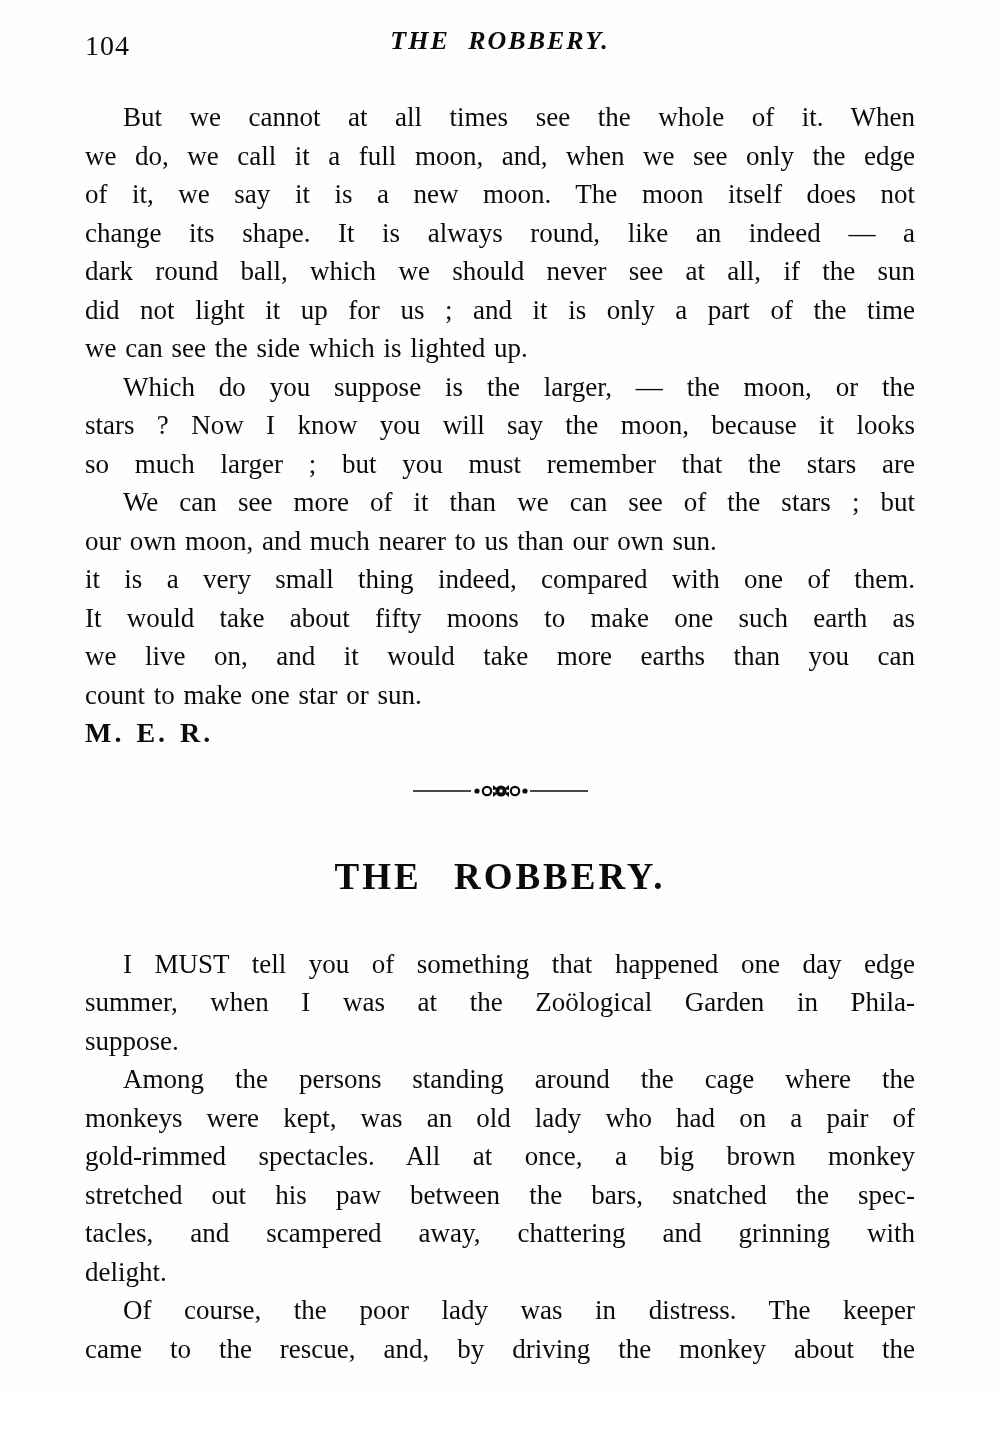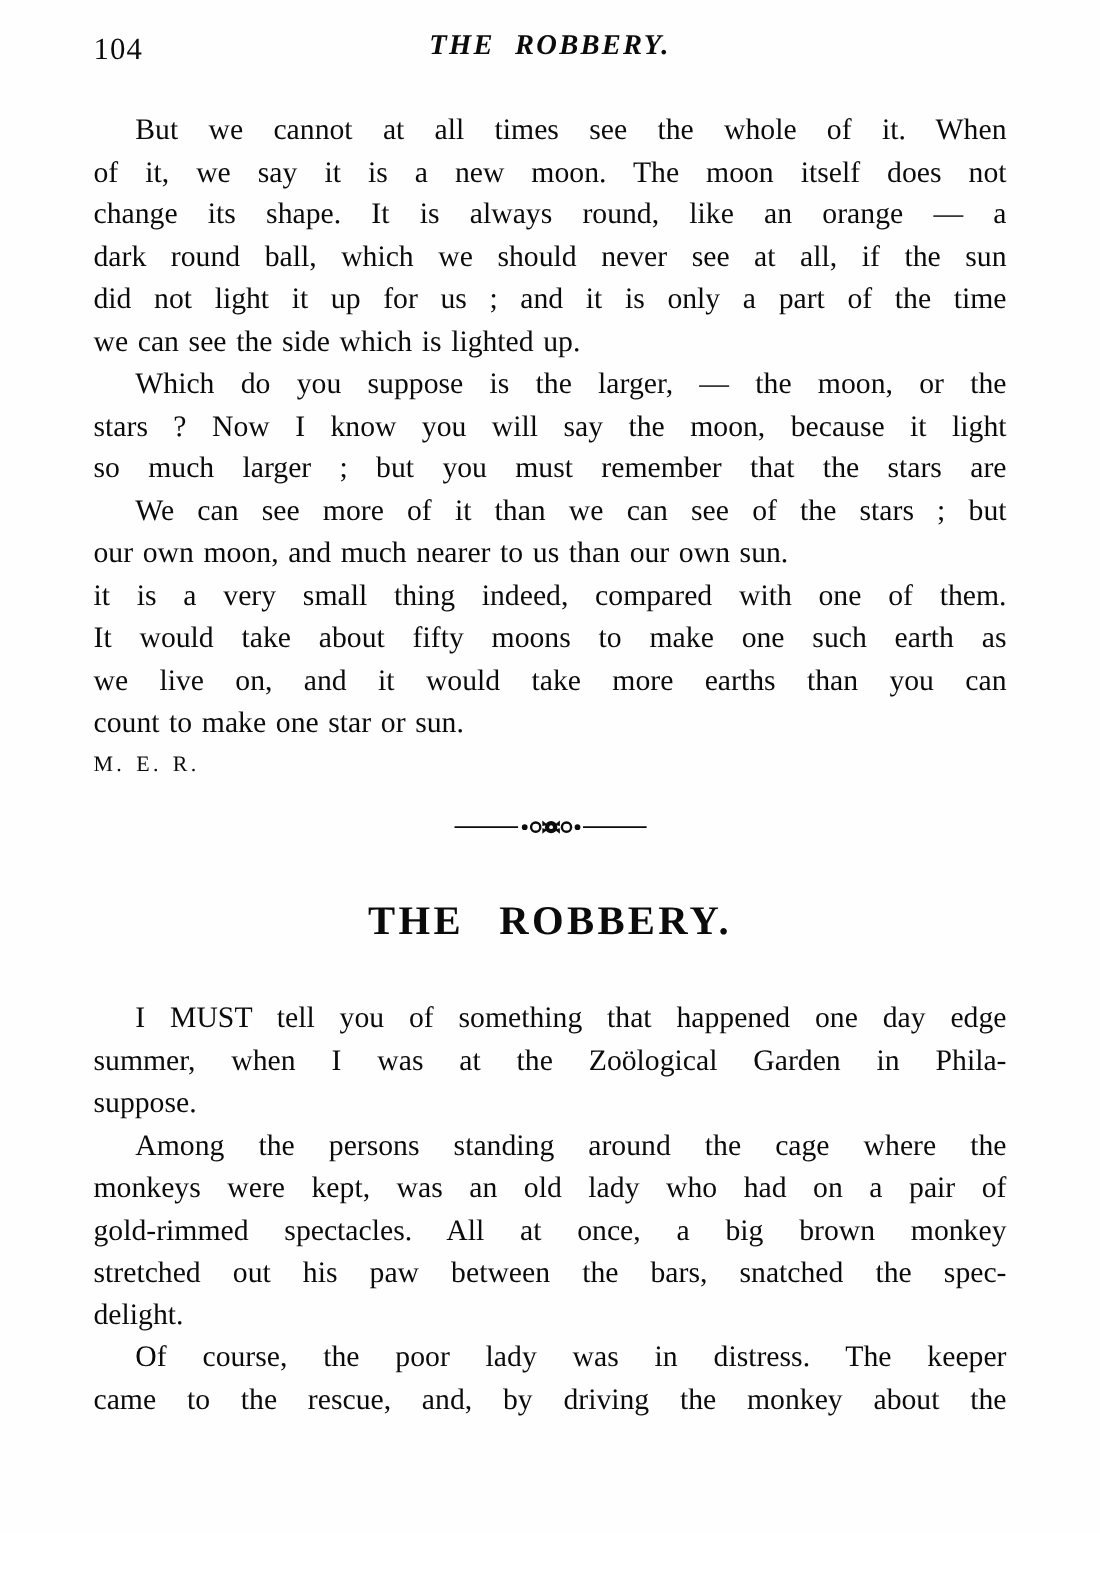--- a/index.html
+++ b/index.html
@@ -60,22 +60,22 @@
   .line.last {
     text-align-last: left;
   }
   .line.sig-line {
     display: flex;
     justify-content: space-between;
     align-items: baseline;
     flex-direction: column;
   }
   .signature {
-    font-size: 20px;
-    font-weight: normal;
+    font-size: 28px;
+    font-weight: bold;
     letter-spacing: 3px;
     margin-right: 55px;
     white-space: nowrap;
   }
   .divider {
     margin-top: 28px;
     height: 20px;
     display: flex;
     justify-content: center;
     align-items: center;
@@ -98,27 +98,28 @@
 
 <div class="page">
 
   <div class="header">
     <span class="page-num">104</span>
     <span class="running-header">THE ROBBERY.</span>
   </div>
 
   <div class="body-text" id="moon-text">
       <div class="line indent">But we cannot at all times see the whole of it.  When</div>
+      <div class="line">we do, we call it a full moon, and, when we see only the edge</div>
       <div class="line">of it, we say it is a new moon.  The moon itself does not</div>
-      <div class="line">change its shape.  It is always round, like an orange — a</div>
+      <div class="line">change its shape.  It is always round, like an indeed — a</div>
       <div class="line">dark round ball, which we should never see at all, if the sun</div>
       <div class="line">did not light it up for us ; and it is only a part of the time</div>
       <div class="line last">we can see the side which is lighted up.</div>
       <div class="line indent">Which do you suppose is the larger, — the moon, or the</div>
-      <div class="line">stars ?  Now I know you will say the moon, because it light</div>
+      <div class="line">stars ?  Now I know you will say the moon, because it looks</div>
       <div class="line">so much larger ; but you must remember that the stars are</div>
       <div class="line indent">We can see more of it than we can see of the stars ; but</div>
       <div class="line last">our own moon, and much nearer to us than our own sun.</div>
       <div class="line">it is a very small thing indeed, compared with one of them.</div>
       <div class="line">It would take about fifty moons to make one such earth as</div>
       <div class="line">we live on, and it would take more earths than you can</div>
       <div class="line last sig-line">
         <span>count to make one star or sun.</span>
         <span class="signature">M. E. R.</span>
       </div>
@@ -144,18 +145,19 @@
   <h1 class="chapter-title">THE ROBBERY.</h1>
 
   <div class="body-text" id="robbery-text">
       <div class="line indent">I MUST tell you of something that happened one day edge</div>
       <div class="line">summer, when I was at the Zoölogical Garden in Phila-</div>
       <div class="line last">suppose.</div>
       <div class="line indent">Among the persons standing around the cage where the</div>
       <div class="line">monkeys were kept, was an old lady who had on a pair of</div>
       <div class="line">gold-rimmed spectacles.  All at once, a big brown monkey</div>
       <div class="line">stretched out his paw between the bars, snatched the spec-</div>
+      <div class="line">tacles, and scampered away, chattering and grinning with</div>
       <div class="line last">delight.</div>
       <div class="line indent">Of course, the poor lady was in distress.  The keeper</div>
       <div class="line">came to the rescue, and, by driving the monkey about the</div>
     </div>
 
 </div>
 
 </body></html>

